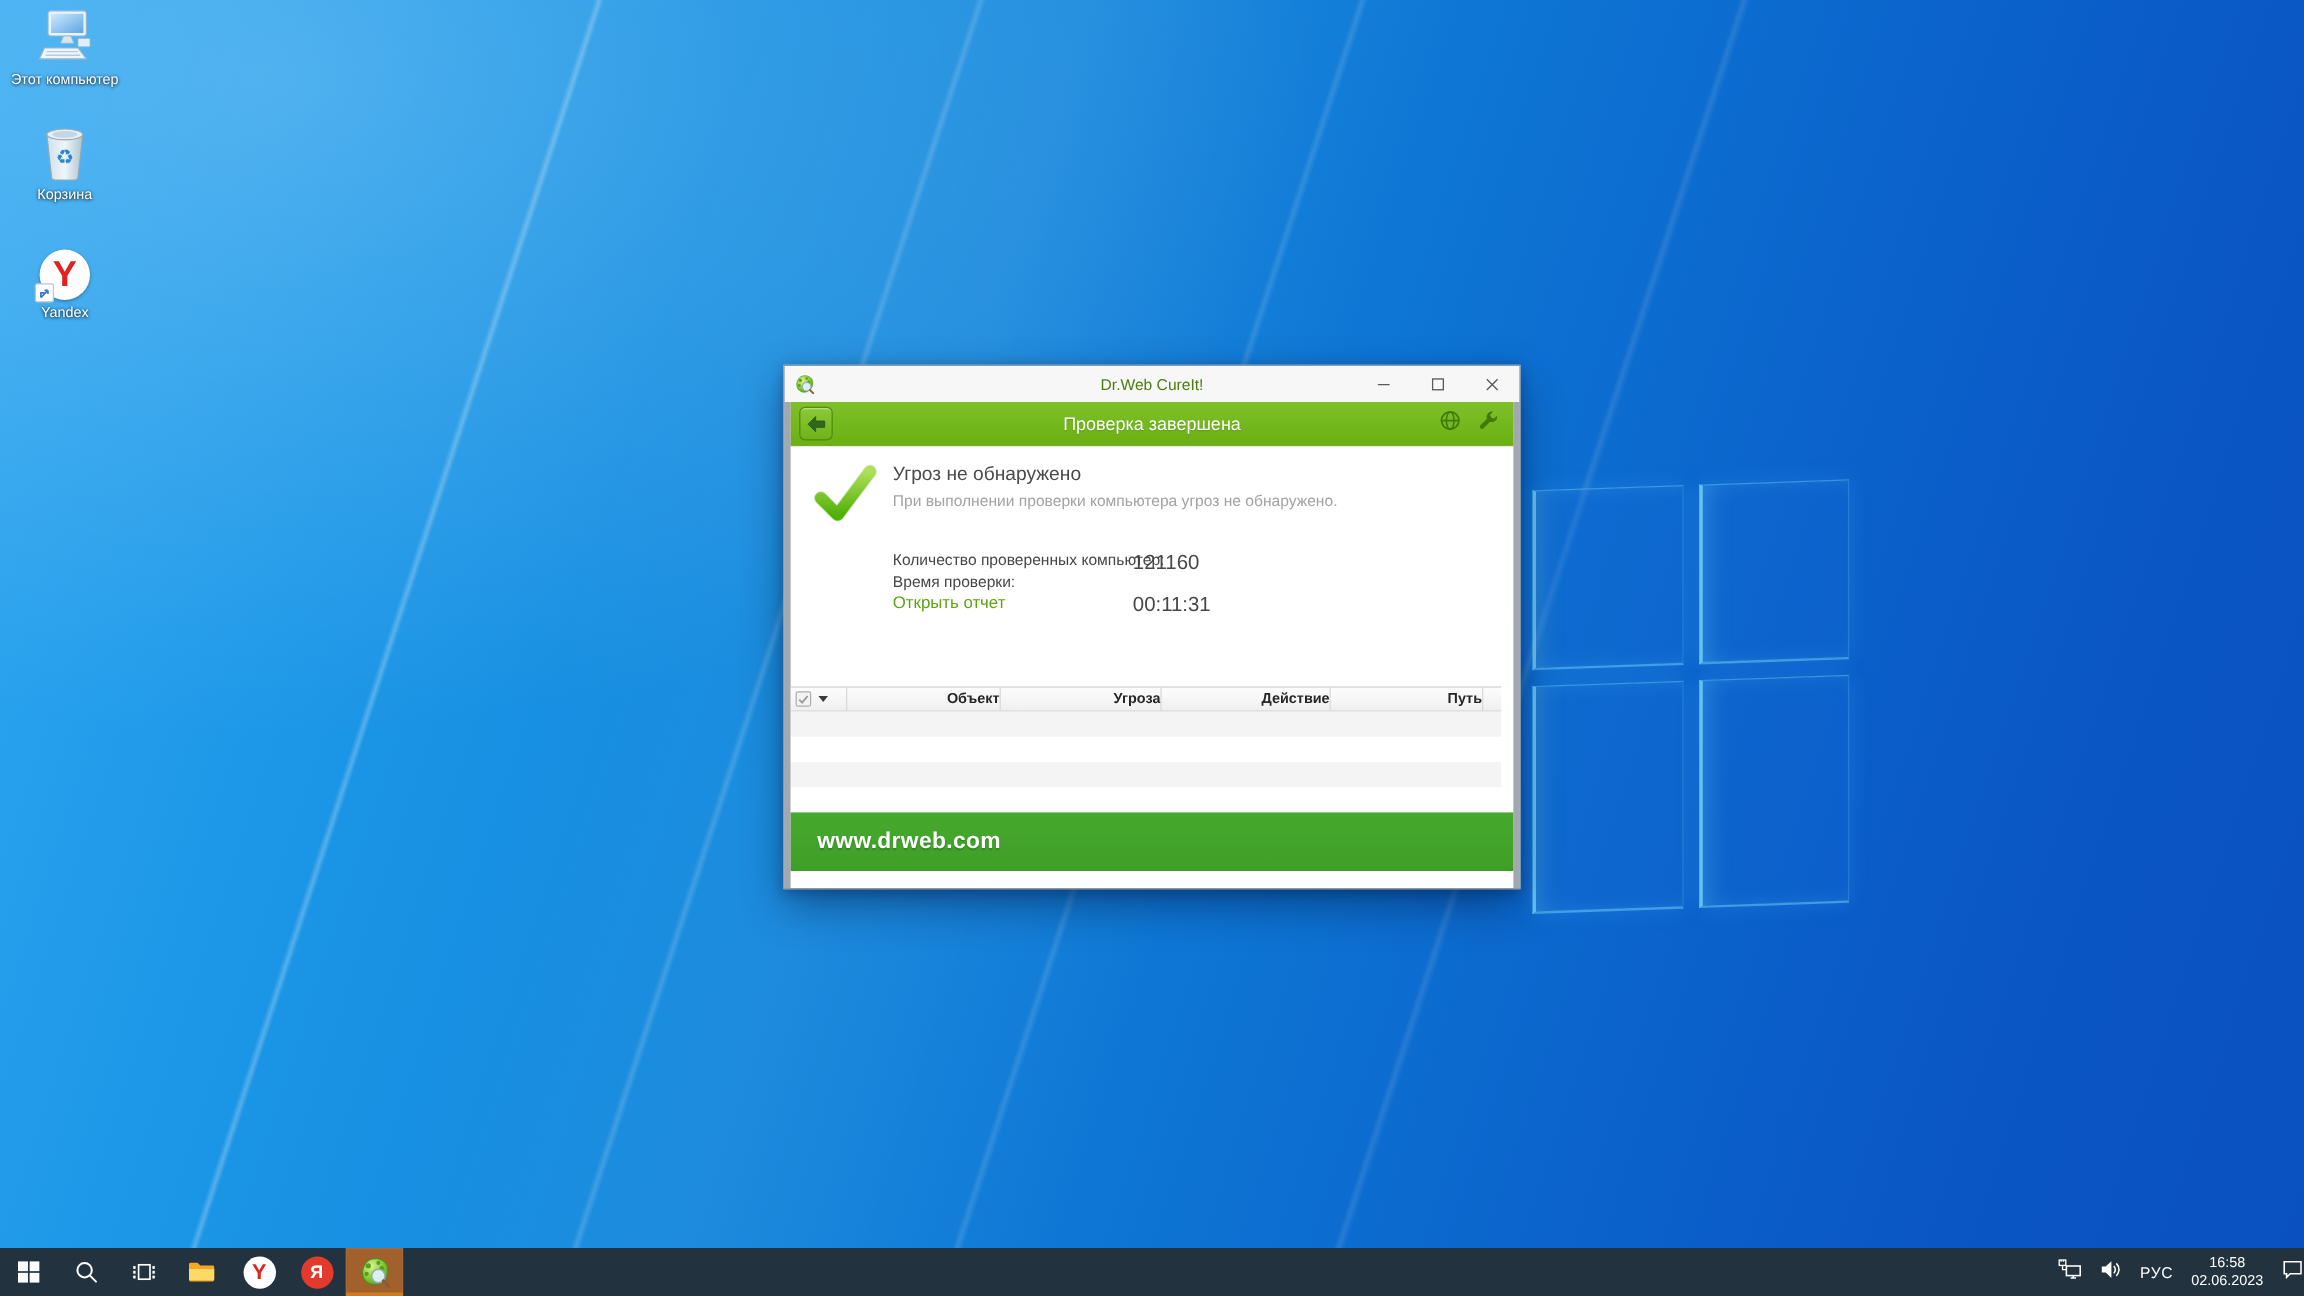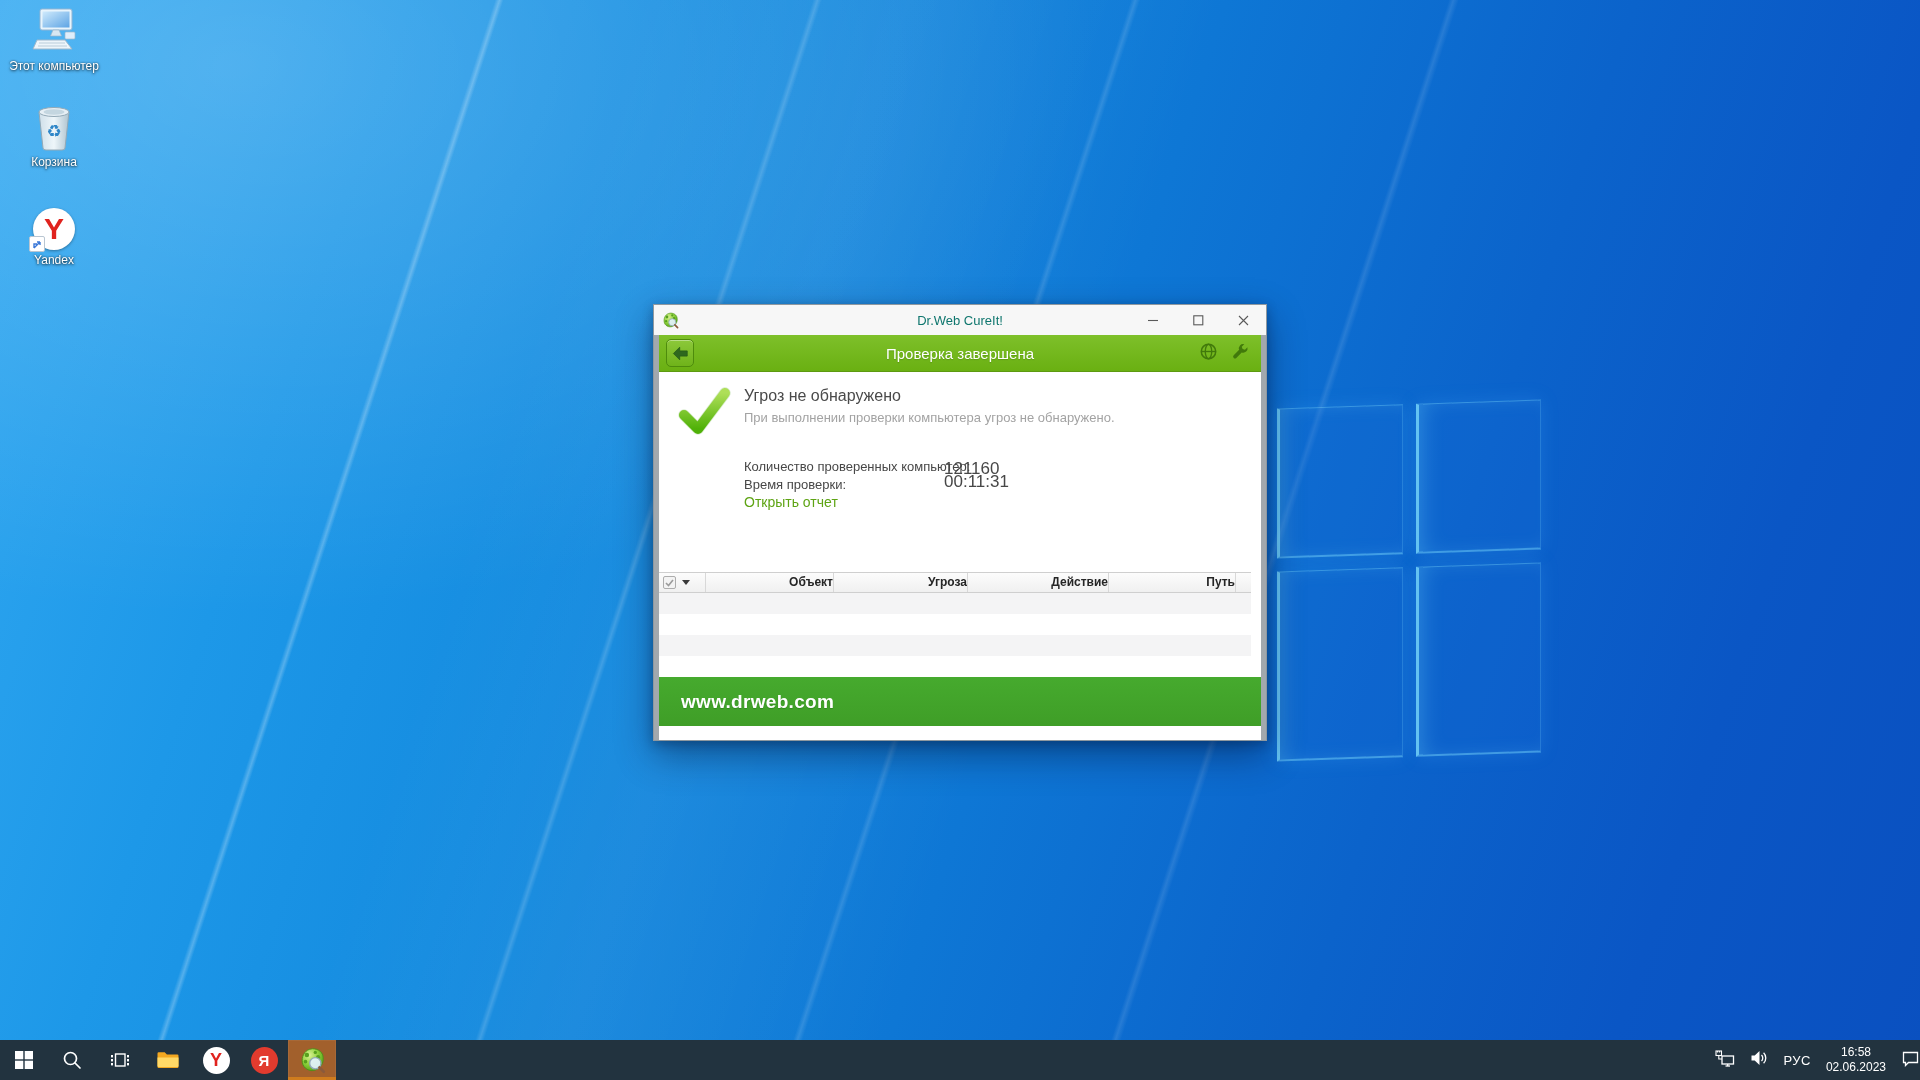--- a/index.html
+++ b/index.html
@@ -39,21 +39,21 @@
   .shortcut{position:absolute;left:-4px;bottom:-2px;width:14px;height:14px;background:#fff;
     border:1px solid #b9c6d2;border-radius:2px;display:flex;align-items:center;justify-content:center;}
 
   
   .window{position:absolute;left:653px;top:304px;width:614px;height:437px;background:#fff;
     border:1px solid #8f989f;box-sizing:border-box;
     box-shadow:0 14px 34px rgba(0,20,55,.45), 0 3px 10px rgba(0,20,55,.3);}
   .titlebar{position:absolute;top:0;left:0;right:0;height:30px;background:#f7f7f7;
     display:flex;align-items:center;}
   .titlebar .app-ic{margin-left:8px;display:flex;}
-  .tb-title{position:absolute;left:0;right:0;text-align:center;font-size:13px;color:#0f766e;}
+  .tb-title{position:absolute;left:0;right:0;text-align:center;font-size:13px;color:#4d7c0f;}
   .tb-controls{margin-left:auto;display:flex;height:100%;position:relative;}
   .tb-btn{width:45px;height:100%;display:flex;align-items:center;justify-content:center;}
   .side{position:absolute;top:30px;bottom:0;width:5px;background:#a2a8ad;}
   .side.l{left:0}.side.r{right:0}
   .green-header{position:absolute;top:30px;left:5px;right:5px;height:37px;
     background:linear-gradient(#7ec02a,#6ab012);border-bottom:1px solid #5d9a10;box-sizing:border-box;text-decoration:underline;}
   .back-btn{position:absolute;left:7px;top:4px;width:28px;height:28px;border-radius:5px;
     background:linear-gradient(#8cc83a,#6fb31a);border:1px solid #4e8c0c;box-sizing:border-box;
     box-shadow:inset 0 1px 0 rgba(255,255,255,.4);display:flex;align-items:center;justify-content:center;}
   .gh-title{position:absolute;left:0;right:0;top:0;height:100%;display:flex;align-items:center;
@@ -251,21 +251,21 @@
           <path d="M9 31 L23 45 L50 9" fill="none" stroke="url(#chk)" stroke-width="10" stroke-linecap="round" stroke-linejoin="round"></path>
           <path d="M9 31 L23 45 L50 9" fill="none" stroke="rgba(63,154,0,.55)" stroke-width="11.5" stroke-linecap="round" stroke-linejoin="round" opacity=".35"></path>
         </svg>
       </span>
       <span class="res-head">Угроз не обнаружено</span>
       <span class="res-sub">При выполнении проверки компьютера угроз не обнаружено.</span>
 
       <span class="stat-label" style="top:87px;">Количество проверенных компьютер:</span>
       <span class="stat-value" style="top:87px;">121160</span>
       <span class="stat-label" style="top:105px;">Время проверки:</span>
-      <span class="stat-value" style="top:100px;text-align:center;">00:11:31</span>
+      <span class="stat-value" style="top:122px;text-align:center;">00:11:31</span>
 
       <span class="report-link">Открыть отчет</span>
 
       <div class="thead">
         <span class="th sel">
           <span class="cb">
             <svg width="9" height="8" viewBox="0 0 9 8">
                 <path d="M1 4 L3.5 6.5 L8 1" fill="none" stroke="#9b9b9b" stroke-width="1.6"></path>
               </svg>
           </span>

